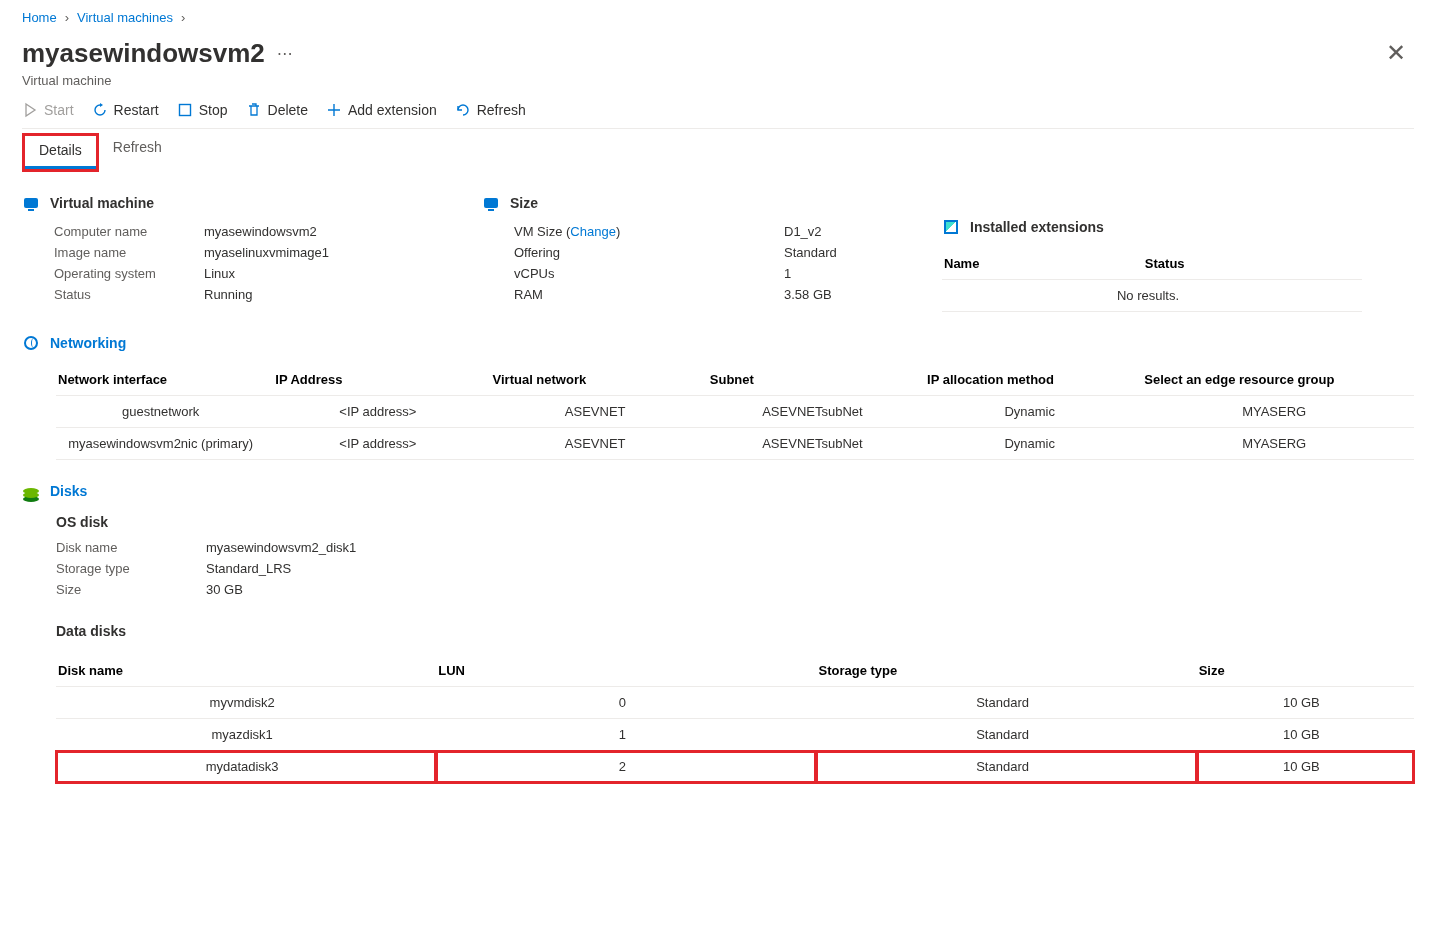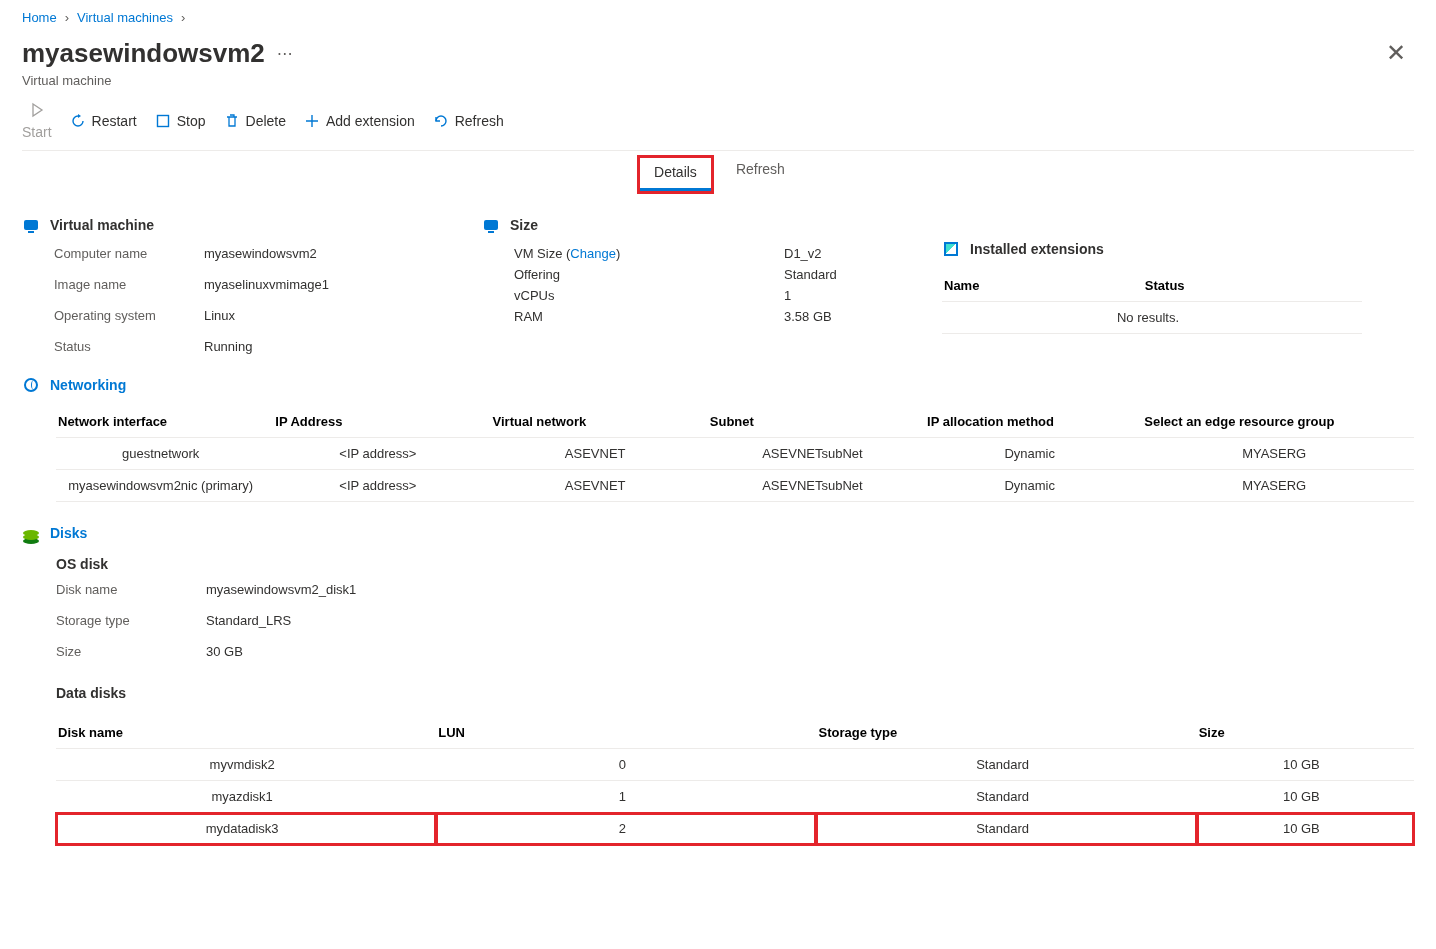--- a/index.html
+++ b/index.html
@@ -13,31 +13,31 @@
 a.bc { color: #0078d4; text-decoration: none; cursor: pointer; }
 .breadcrumb { display: flex; gap: 8px; align-items: center; font-size: 13px; margin-bottom: 10px; }
 .breadcrumb .sep { color: #605e5c; }
 .title-row { display: flex; align-items: center; }
 .page-title { font-size: 26px; font-weight: 600; color: #323130; }
 .title-dots { margin-left: 12px; color: #605e5c; font-size: 16px; cursor: pointer; }
 .close-x { margin-left: auto; font-size: 24px; font-weight: 300; color: #605e5c; cursor: pointer; padding: 4px 8px; }
 .subtitle { font-size: 13px; color: #605e5c; margin-top: 2px; margin-bottom: 14px; }
 .toolbar { display: flex; gap: 18px; align-items: center; border-bottom: 1px solid #edebe9; padding-bottom: 10px; margin-bottom: 4px; }
 .tb-item { display: inline-flex; align-items: center; gap: 6px; cursor: pointer; font-size: 14px; color: #323130; }
-.tb-item.disabled { color: #a19f9d; cursor: default; flex-direction: column; }
+.tb-item.disabled { color: #a19f9d; cursor: default; }
 .tb-item .ic { width: 16px; height: 16px; display: inline-flex; align-items: center; justify-content: center; }
-.tabs { display: flex; gap: 8px; margin: 2px 0 22px 0; justify-content: center; }
+.tabs { display: flex; gap: 0; margin: 2px 0 22px 0; }
 .tab { padding: 6px 14px 8px 14px; font-size: 14px; color: #605e5c; cursor: pointer; border-bottom: 3px solid transparent; }
 .tab.active { color: #323130; font-weight: 400; border-bottom-color: #0078d4; }
 .tab-highlight { border: 3px solid #e3242b; display: inline-block; }
 .content-grid { display: grid; grid-template-columns: 440px 440px 1fr; gap: 0 20px; }
 .sec-head { display: flex; align-items: center; gap: 10px; font-weight: 600; font-size: 14px; margin-bottom: 12px; }
 .sec-head.linkish { color: #0078d4; }
 .sec-icon { width: 18px; height: 18px; display: inline-flex; align-items: center; justify-content: center; }
-.kv { display: grid; grid-template-columns: 150px 1fr; row-gap: 16px; font-size: 13px; }
+.kv { display: grid; grid-template-columns: 150px 1fr; row-gap: 6px; font-size: 13px; }
 .kv .k { color: #605e5c; }
 .kv .v { color: #323130; }
 .kv3 { display: grid; grid-template-columns: 130px 140px 1fr; row-gap: 6px; font-size: 13px; }
 .link { color: #0078d4; cursor: pointer; }
 .full-row { grid-column: 1 / -1; }
 .section-spacer { height: 22px; }
 table.net, table.ext, table.disks {
   width: 100%; border-collapse: collapse; font-size: 13px;
 }
 table.net th, table.ext th, table.disks th {

